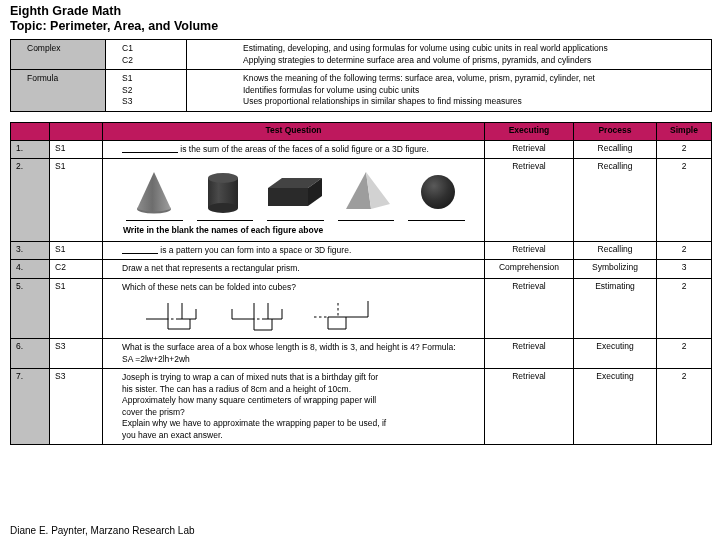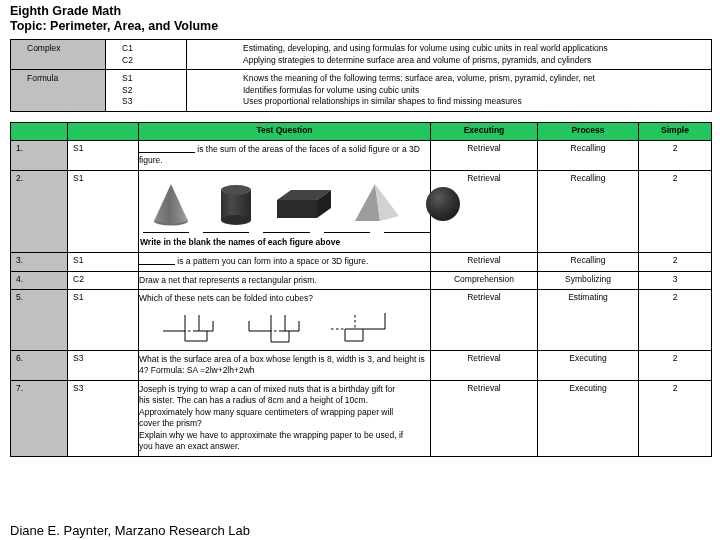--- a/index.html
+++ b/index.html
@@ -58,32 +58,32 @@
   
   .q-table { width: 702px; margin-left: 2px; margin-top: 10px; }
   .q-table .c-num   { width: 28px; }
   .q-table .c-code  { width: 42px; }
   .q-table .c-tax   { width: 78px; }
   .q-table .c-proc  { width: 72px; }
   .q-table .c-rub   { width: 44px; }
   .q-table th {
     text-align: center;
     font-weight: bold;
-    background: #22c55e;
+    background: #be185d;
     height: 13px;
-    padding: 2px 14px;
+    padding: 2px 5px;
   }
   .q-table td.num {
     background: #c0c0c0;
     text-align: left;
     padding-left: 5px;
   }
   .q-table td.code { text-align: left; padding-left: 5px; }
   .q-table td.ctr  { text-align: center; }
-  .q-table td.q    { text-align: left; padding: 3px 0; }
+  .q-table td.q    { text-align: left; padding: 3px 19px; }
 
   .qtext { display: block; }
   .blank-inline {
     display: inline-block;
     border-bottom: 1px solid #000;
     vertical-align: -1px;
   }
   .b-long  { width: 56px; }
   .b-short { width: 36px; }
 
@@ -121,21 +121,21 @@
     margin: 6px 0 2px 22px;
     height: 34px;
   }
   .net { width: 66px; height: 34px; }
 
   
   .footer {
     position: absolute;
     left: 10px;
     bottom: 4px;
-    font-size: 13px;
+    font-size: 10px;
     line-height: 10px;
     white-space: nowrap;
   }
 </style>
 </head>
 <body>
 
 <div class="page">
 
   <div class="title-block">

